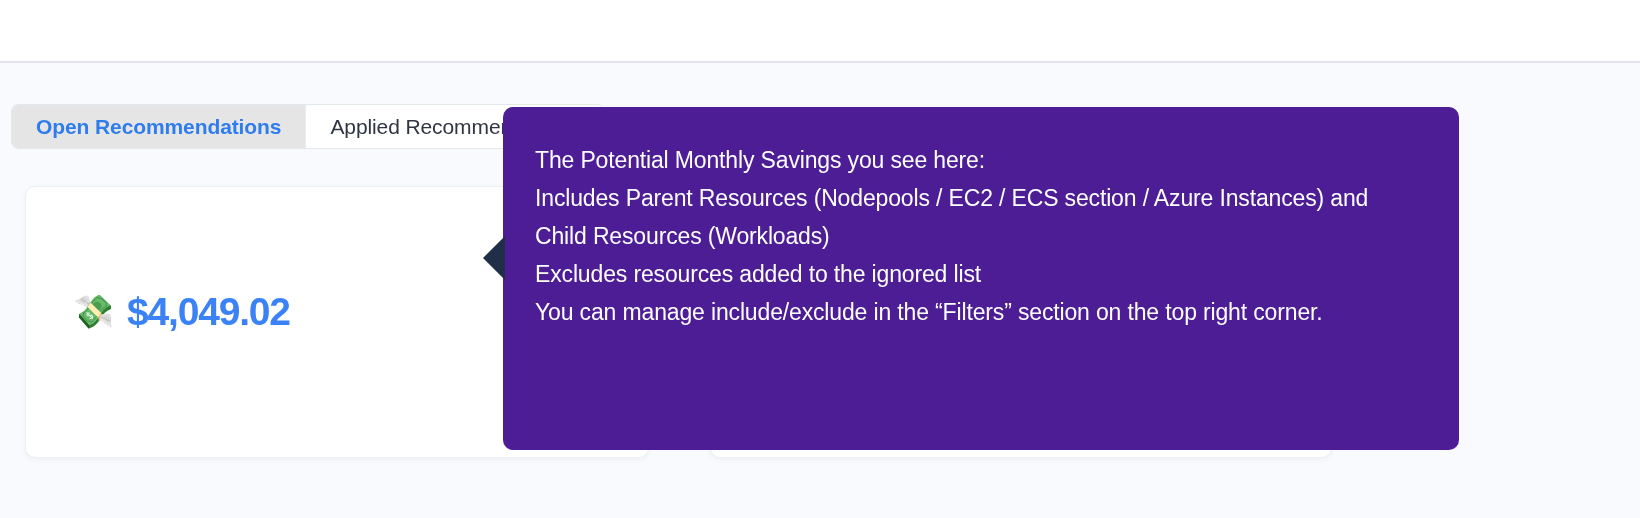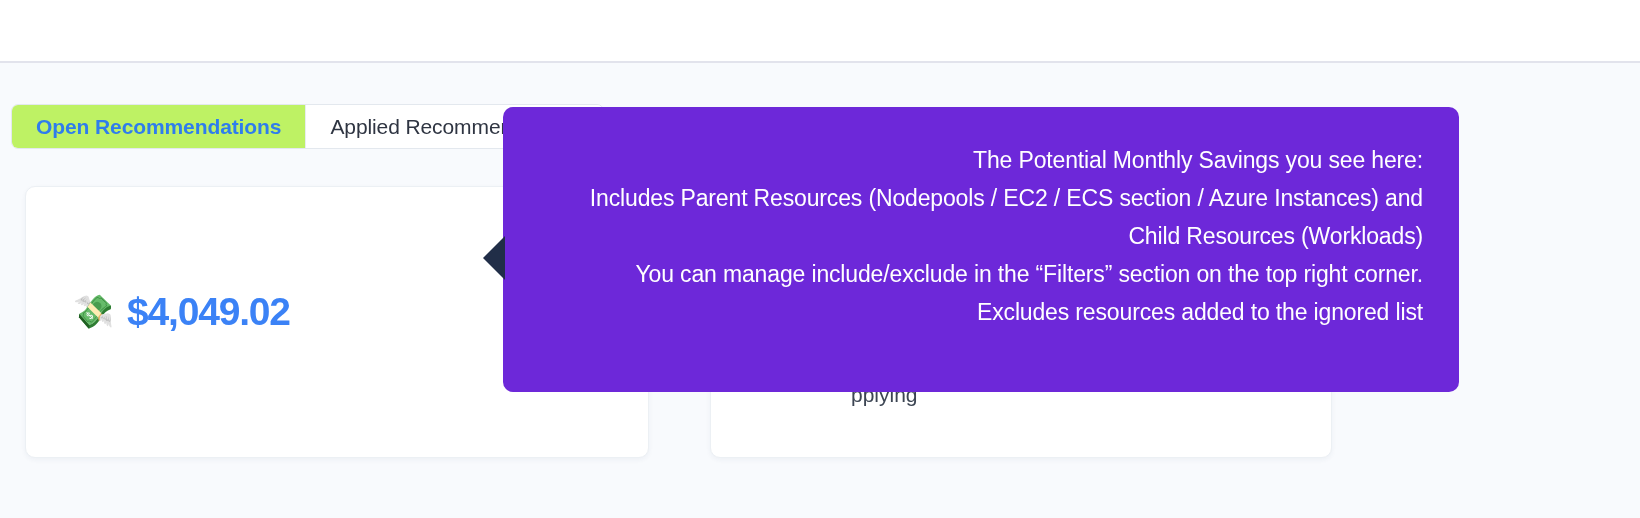--- a/index.html
+++ b/index.html
@@ -42,21 +42,21 @@
     letter-spacing:-0.1px;
     white-space:nowrap;
     color:#2f3542;
     background:#ffffff;
     border-right:1px solid #e8ecf1;
   }
   .tab:last-child { border-right:none; }
   .tab.active {
     color:#2f7ded;
     font-weight:bold;
-    background:#bef264;
+    background:#e5e5e5;
   }
 
   
   .card {
     position:absolute;
     background:#ffffff;
     border:1px solid #ecf0f4;
     border-radius:10px;
     box-shadow:0 2px 5px rgba(40,60,90,0.05);
   }
@@ -98,25 +98,24 @@
 
   
   .occluded-text {
     position:absolute; left:140px; top:196px;
     font-size:21px; color:#3c4553; white-space:nowrap;
   }
 
   
   #tooltip {
     position:absolute; left:503px; top:107px;
-    width:956px; height:285px;
-    background:#6d28d9;
+    width:956px; height:343px;
+    background:#4c1d95;
     border-radius:10px;
     padding:34px 36px 0 32px;
-    text-align:right;
   }
   #tooltip .tip-arrow {
     position:absolute; left:-20px; top:129px;
     width:0; height:0;
     border-top:22px solid transparent;
     border-bottom:22px solid transparent;
     border-right:22px solid #212e48;
   }
   .tip-line {
     color:#ffffff;
@@ -158,20 +157,20 @@
   <div id="tooltip">
     <div class="tip-arrow"></div>
 
     <div class="tip-line">
       <span>The Potential Monthly Savings you see here:</span>
     </div>
     <div class="tip-line">
       <b>Includes</b><span> Parent Resources (Nodepools / EC2 / ECS section / Azure Instances) and Child Resources (Workloads)</span>
     </div>
     <div class="tip-line">
-      <span>You can manage include/exclude in the “Filters” section on the top right corner.</span>
+      <b>Excludes</b><span> resources added to the ignored list</span>
     </div>
     <div class="tip-line">
-      <b>Excludes</b><span> resources added to the ignored list</span>
+      <span>You can manage include/exclude in the “Filters” section on the top right corner.</span>
     </div>
   </div>
 
 </div>
 
 </body></html>

